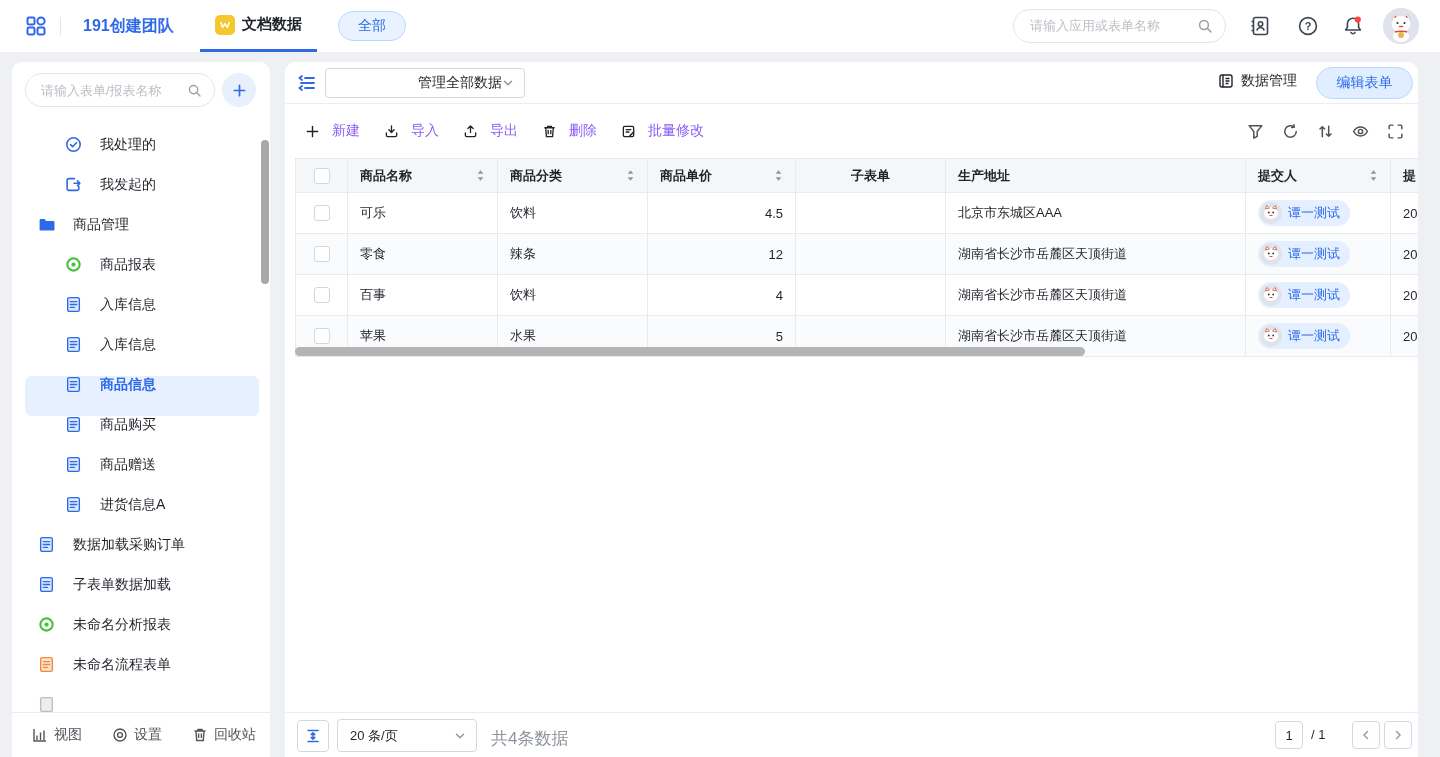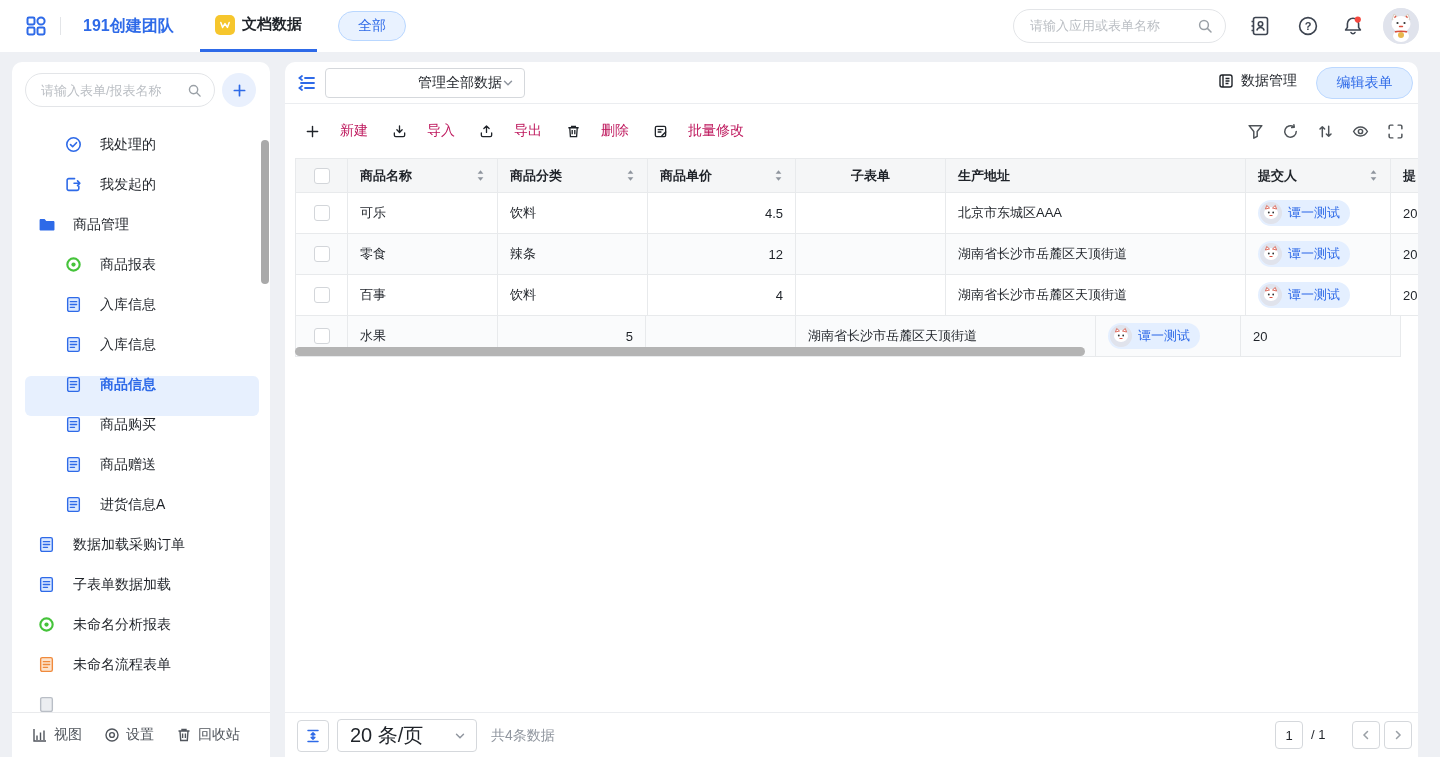--- a/index.html
+++ b/index.html
@@ -24,54 +24,54 @@
   .sb-search{position:absolute;left:13px;top:11px;width:190px;height:34px;border:1px solid #e3e5e8;border-radius:17px;display:flex;align-items:center;padding:0 12px 0 15px}
   .sb-search input{flex:1;width:100px;border:none;outline:none;font-size:13px;font-family:inherit;background:transparent}
   .sb-search input::placeholder{color:#bbbfc4}
   .sb-add{position:absolute;left:210px;top:11px;width:34px;height:34px;border-radius:50%;background:#e9f0fd;border:none;display:flex;align-items:center;justify-content:center;cursor:pointer}
   .sb-list{position:absolute;left:0;top:52px;width:258px;height:598px;overflow:hidden}
   .sbi{position:absolute;left:13px;width:234px;height:40px;display:flex;align-items:flex-start;gap:18px;font-size:14px;color:#1f2329;cursor:pointer;border-radius:6px;padding-left:13px}
   .sbi.lv2{padding-left:40px}
   .sbi.sel{background:#e7f0fe;color:#2e6ae8;font-weight:700}
   .sbic{width:17px;height:17px;flex:none}
   .sb-thumb{position:absolute;left:249px;top:78px;width:8px;height:144px;border-radius:4px;background:#a9a9a9}
-  .sb-footer{position:absolute;left:0;bottom:0;width:258px;height:45px;border-top:1px solid #e9eaec;background:#fff;display:flex;align-items:center;gap:22px;padding-left:20px}
+  .sb-footer{position:absolute;left:0;bottom:0;width:258px;height:45px;border-top:1px solid #e9eaec;background:#fff;display:flex;align-items:center;gap:30px;padding-left:20px}
   .sbf-item{display:flex;align-items:center;gap:6px;font-size:14px;color:#51565d;cursor:pointer}
   
   .main{position:absolute;left:285px;top:62px;width:1133px;height:695px;background:#fff;border-radius:10px 10px 0 0;overflow:hidden}
   .m-header{position:absolute;left:0;top:0;width:100%;height:42px;border-bottom:1px solid #ebedf0}
   .collapse-btn{position:absolute;left:12px;top:11px;width:20px;height:20px;cursor:pointer}
   .scope-select{position:absolute;left:40px;top:6px;width:200px;height:30px;border:1px solid #d5d8dc;border-radius:4px;display:flex;align-items:center;justify-content:flex-end;padding:0 10px 0 12px;font-size:14px;cursor:pointer;background:#fff}
   .dm-link{position:absolute;left:933px;top:10px;display:flex;align-items:center;gap:7px;font-size:14px;color:#1f2329;cursor:pointer}
   .edit-form-btn{position:absolute;left:1031px;top:5px;width:97px;height:32px;border-radius:16px;background:#e1eeff;border:1px solid #bcd8ff;color:#2e6ae8;font-size:14px;display:flex;align-items:center;justify-content:center;cursor:pointer}
   .m-toolbar{position:absolute;left:0;top:42px;width:100%;height:54px;display:flex;align-items:center}
   .tool-left{display:flex;align-items:center;gap:24px;padding-left:20px}
-  .tool-btn{display:flex;align-items:center;gap:20px;font-size:14px;color:#be185d;cursor:pointer;background:none;border:none;font-family:inherit}
+  .tool-btn{display:flex;align-items:center;gap:12px;font-size:14px;color:#8b5cf6;cursor:pointer;background:none;border:none;font-family:inherit}
   .tool-right{margin-left:auto;display:flex;align-items:center;gap:18px;padding-right:14px}
   .tool-ic{width:17px;height:17px;cursor:pointer}
   
   .tblwrap{position:absolute;left:10px;top:96px;width:1123px;overflow:hidden}
   .tbl{width:1255px;border-left:1px solid #e8eaec;border-top:1px solid #e8eaec}
   .tr{display:flex}
   .td{flex:none;border-right:1px solid #e8eaec;border-bottom:1px solid #e8eaec;display:flex;align-items:center;padding:0 12px;font-size:13px;color:#1f2329;height:41px;background:#fff}
   .th .td{height:34px;background:#f5f6f7;font-weight:700;font-size:13px}
   .zeb .td{background:#fafbfc}
   .c0{width:52px;justify-content:center}.c1{width:150px}.c2{width:150px}.c3{width:148px}.c4{width:150px}.c5{width:300px}.c6{width:145px}.c7{width:160px}
   .td.num{justify-content:flex-end}
   .td.ctr{justify-content:center}
   .td.spread{justify-content:space-between}
   .cb{width:16px;height:16px;border:1px solid #d3d6da;border-radius:3px;background:#fff;cursor:pointer}
   .sub-pill{display:inline-flex;align-items:center;gap:6px;background:#e4efff;border-radius:13px;padding:2px 10px 2px 2px;color:#2e6ae8;cursor:pointer}
   .sub-av{width:22px;height:22px;border-radius:50%;background:#e3e6ee;overflow:hidden}
   .hthumb{position:absolute;left:10px;top:285px;width:790px;height:9px;border-radius:4.5px;background:#b4b4b4;cursor:pointer}
   
   .m-footer{position:absolute;left:0;bottom:0;width:100%;height:45px;border-top:1px solid #ebedf0;background:#fff}
   .rh-btn{position:absolute;left:12px;top:7px;width:32px;height:32px;border:1px solid #d5d8dc;border-radius:4px;background:#fff;display:flex;align-items:center;justify-content:center;cursor:pointer}
-  .ps-select{position:absolute;left:52px;top:6px;width:140px;height:33px;border:1px solid #d5d8dc;border-radius:4px;display:flex;align-items:center;justify-content:space-between;padding:0 10px 0 12px;font-size:20px;cursor:pointer;background:#fff}
-  .total-txt{position:absolute;left:206px;top:14px;font-size:14px;color:#8f959e}
+  .ps-select{position:absolute;left:52px;top:6px;width:140px;height:33px;border:1px solid #d5d8dc;border-radius:4px;display:flex;align-items:center;justify-content:space-between;padding:0 10px 0 12px;font-size:13px;cursor:pointer;background:#fff}
+  .total-txt{position:absolute;left:206px;top:14px;font-size:17px;color:#8f959e}
   .pg-box{position:absolute;top:8px;width:28px;height:28px;border:1px solid #d5d8dc;border-radius:4px;display:flex;align-items:center;justify-content:center;font-size:13px;background:#fff;cursor:pointer}
   .pg-cur{left:990px}
   .pg-of{position:absolute;left:1026px;top:14px;font-size:13px;color:#1f2329}
   .pg-prev{left:1067px}.pg-next{left:1099px}
 </style>
 </head>
 <body>
 
 <header class="topbar">
   <span class="apps-btn">
@@ -576,20 +576,21 @@
             <span>谭一测试</span>
           </span>
         </div>
         <div class="td c7">20</div>
       </div>
 
       <div class="tr zeb">
         <div class="td c0">
             <span class="cb"></span>
           </div>
+        <div class="td c1">苹果</div>
         <div class="td c2">水果</div>
         <div class="td c3 num">5</div>
         <div class="td c4"></div>
         <div class="td c5">湖南省长沙市岳麓区天顶街道</div>
         <div class="td c6">
           <span class="sub-pill">
             <span class="sub-av">
                 <svg viewBox="0 0 22 22">
                   <circle cx="11" cy="11" r="11" fill="#e0e3ec"></circle>
                   <ellipse cx="11" cy="11" rx="7" ry="6" fill="#fff"></ellipse>

